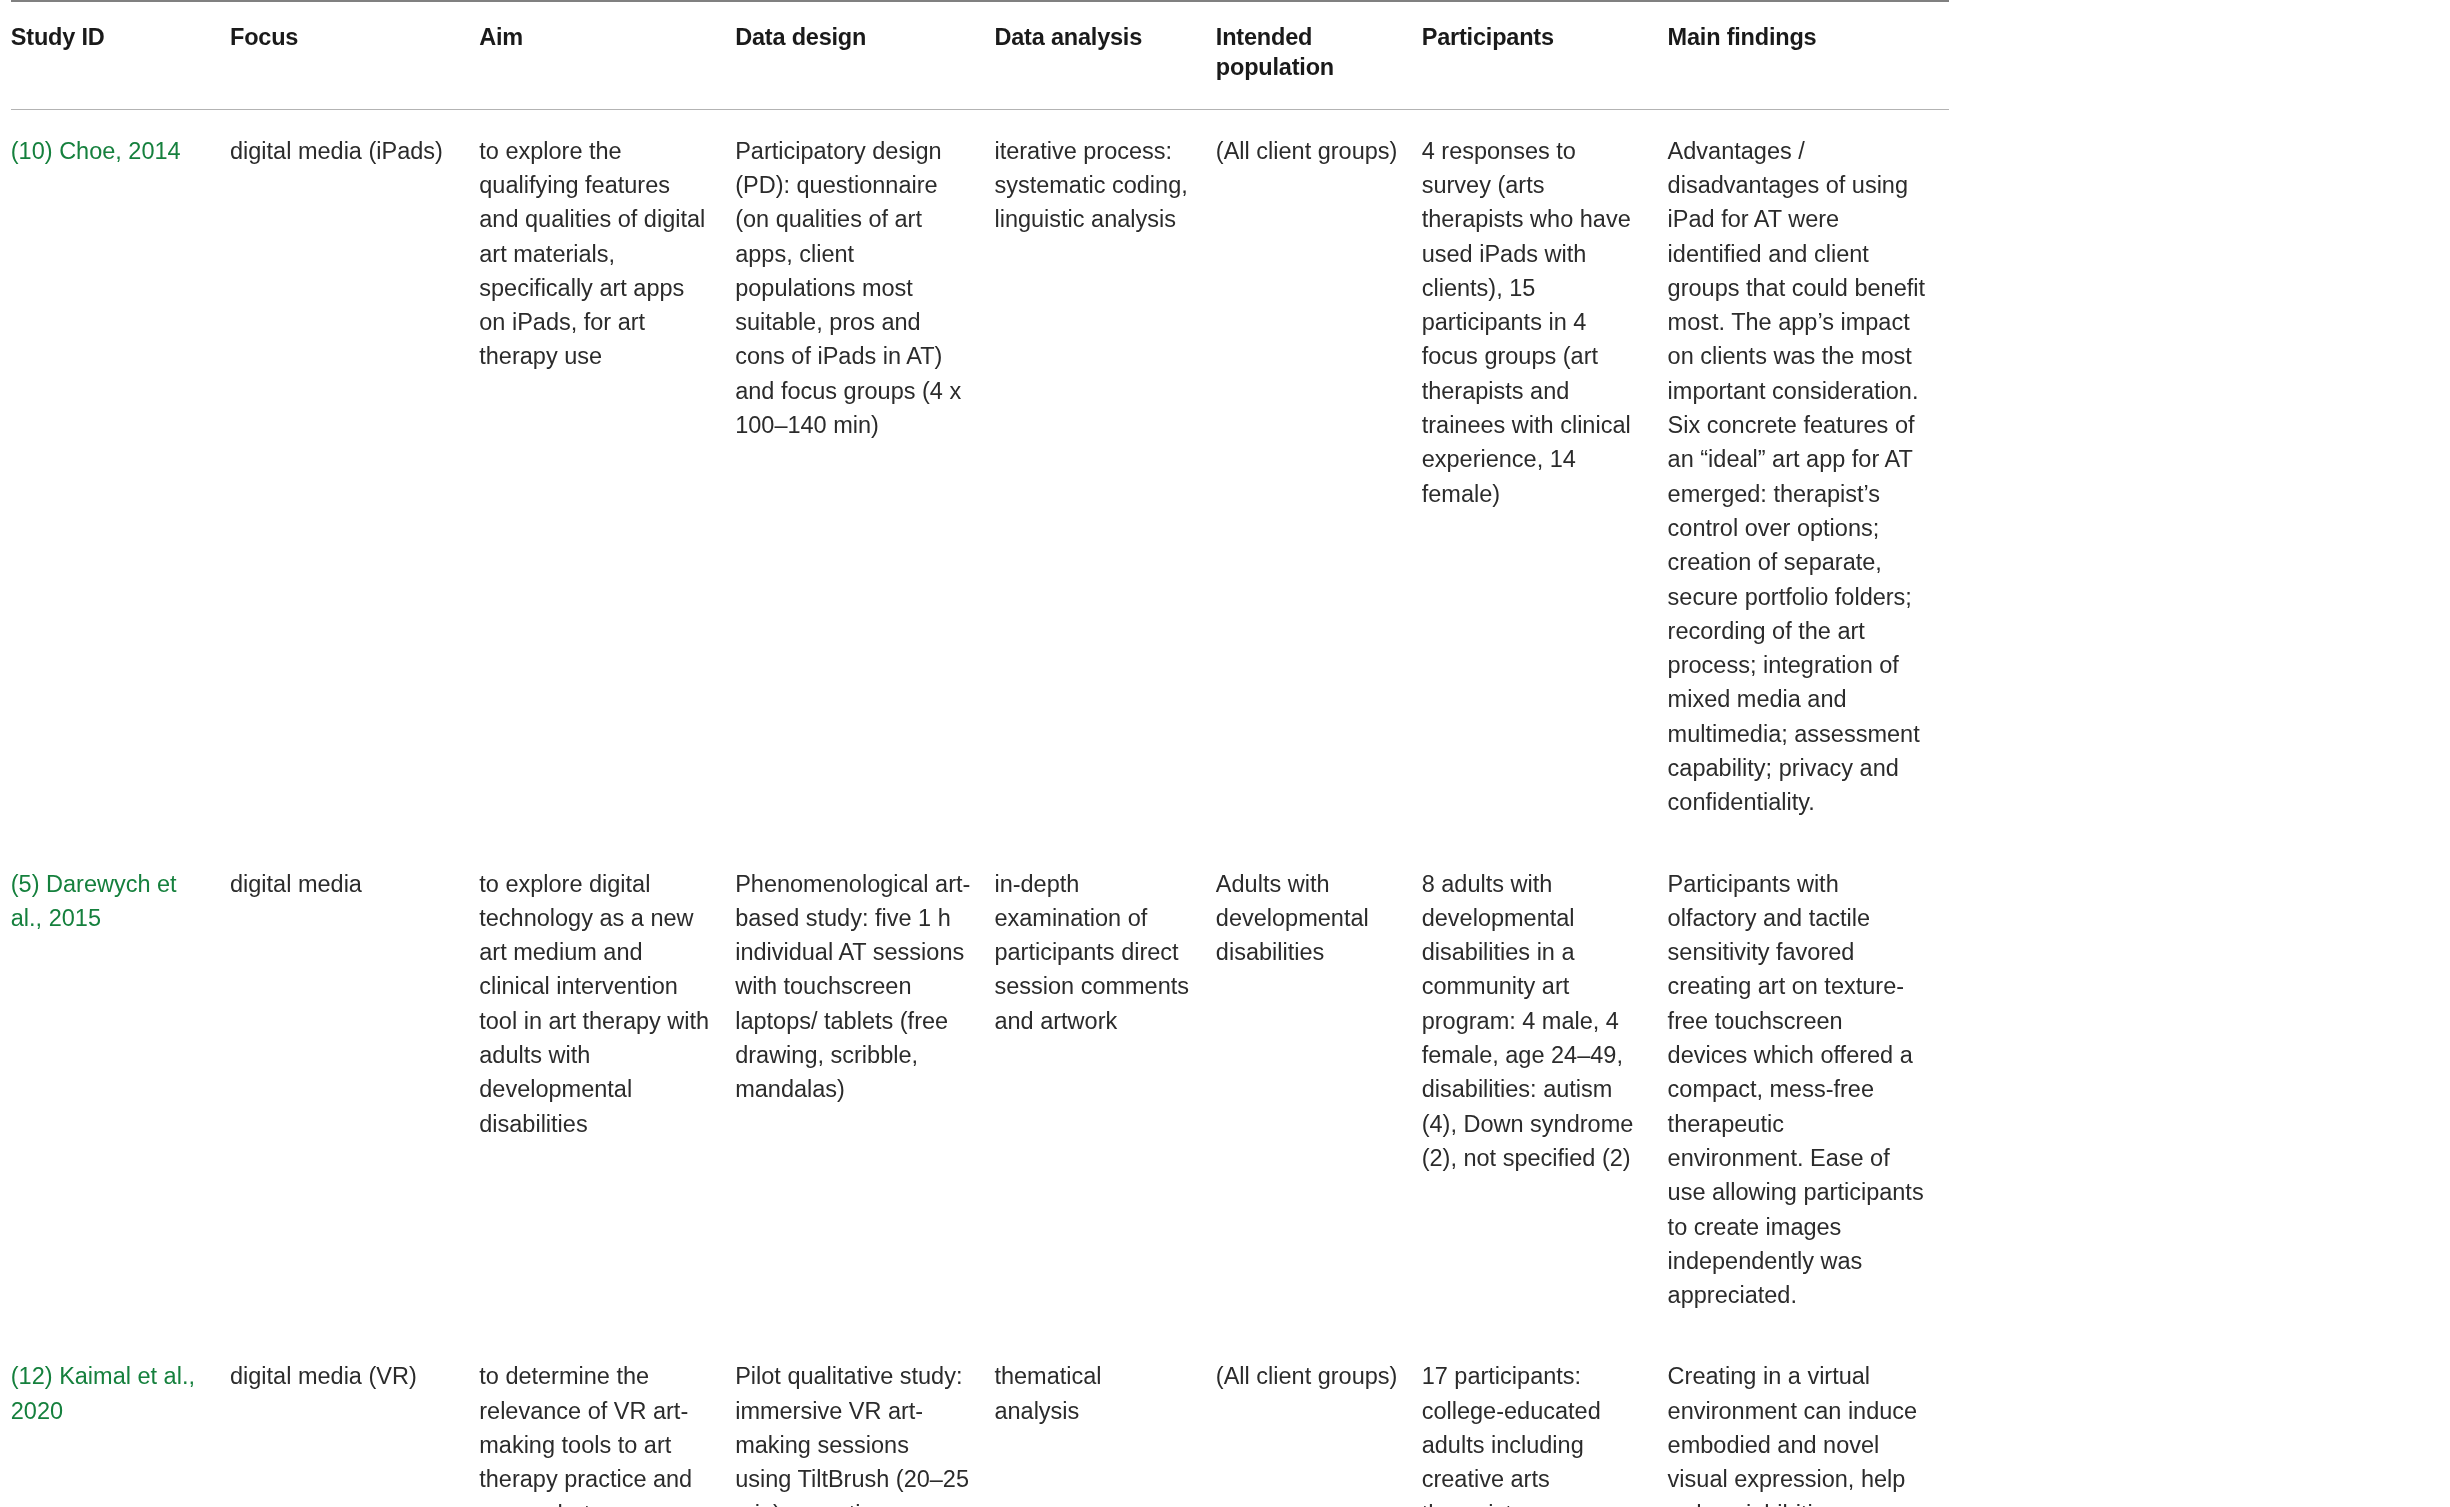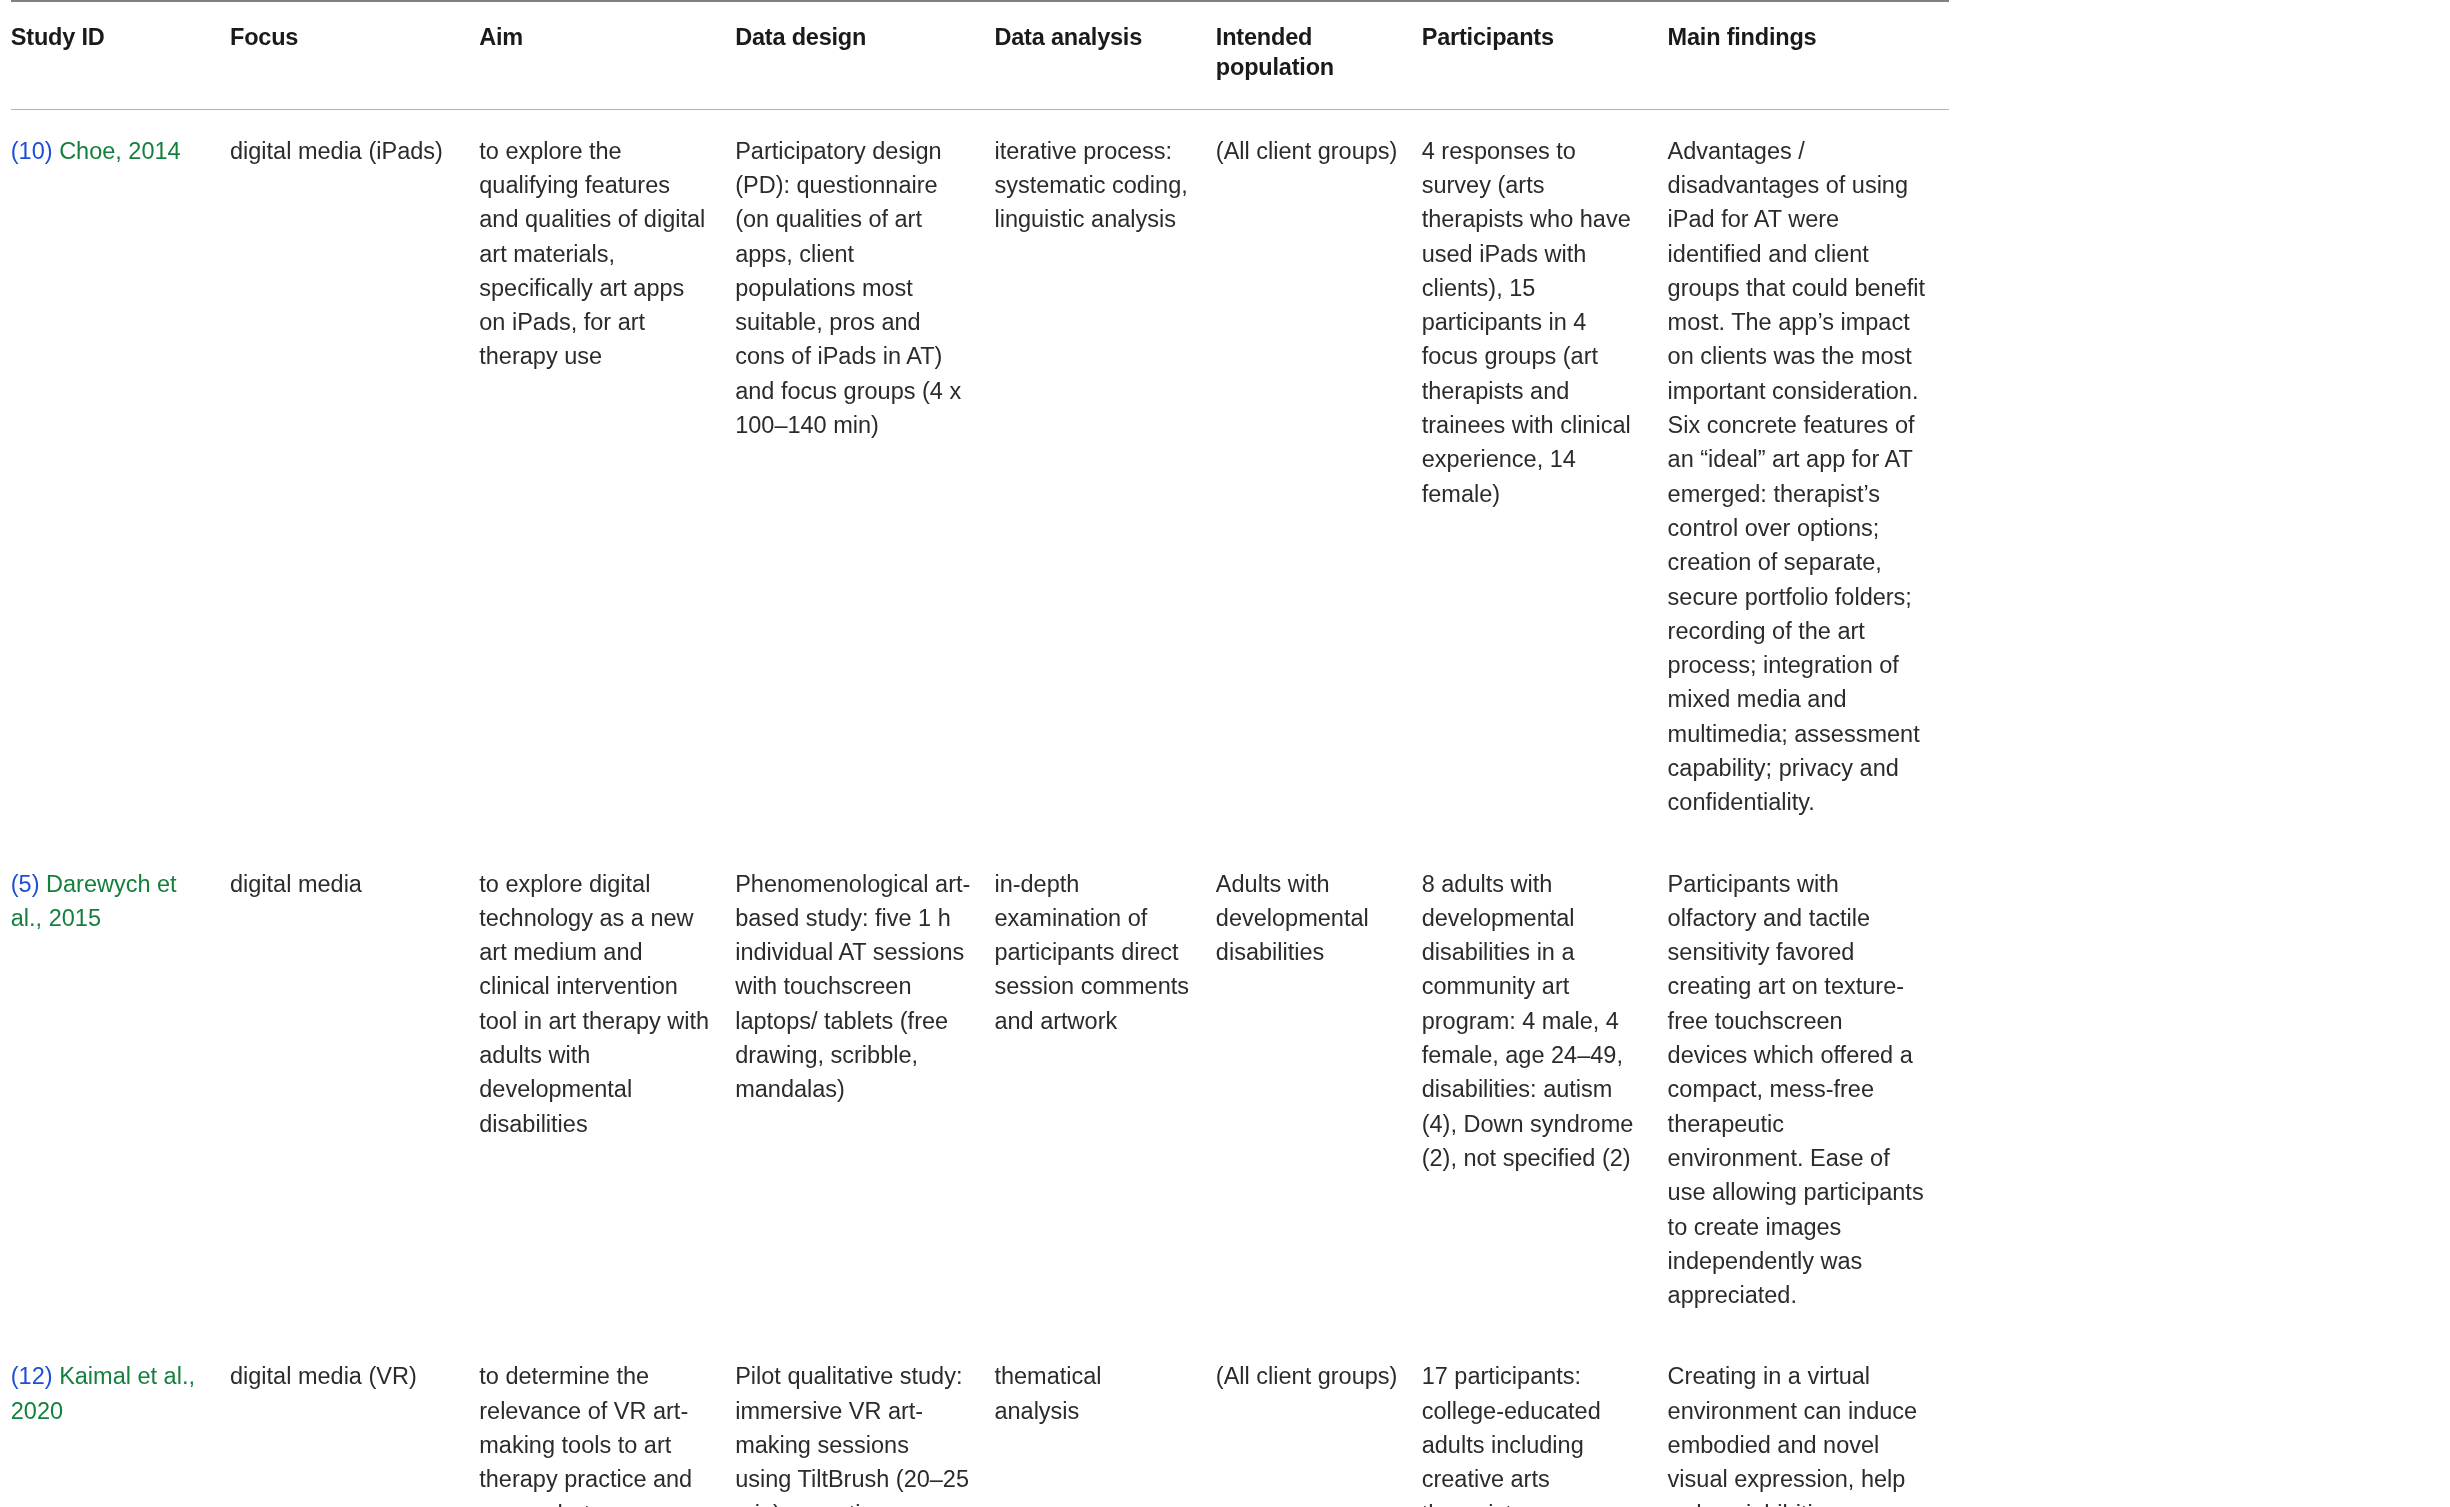--- a/index.html
+++ b/index.html
@@ -53,21 +53,21 @@
   
   .col-study    { width: 197px; }
   .col-focus    { width: 224px; }
   .col-aim      { width: 230px; }
   .col-design   { width: 233px; }
   .col-analysis { width: 199px; }
   .col-pop      { width: 185px; }
   .col-part     { width: 221px; }
   .col-find     { width: 253px; }
 
-  .study-num { color: #1d4ed8; margin-top: 40px; }
+  .study-num { color: #15803d; margin-top: 40px; }
   .study-ref { color: #15803d; }
 
   .cell-text { display: block; white-space: pre-line; }
 
   .hdr-wrap { display: block; white-space: pre-line; }
 </style>
 </head>
 <body>
 
 <div class="sheet">

